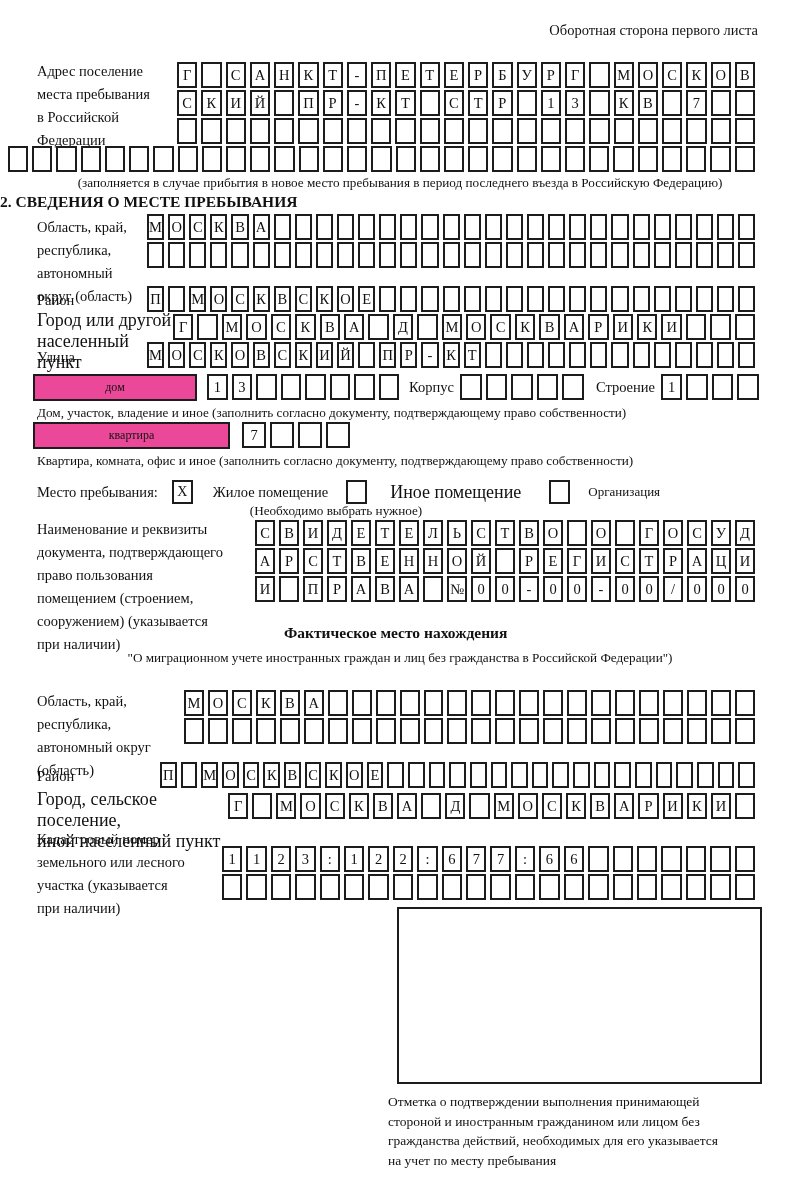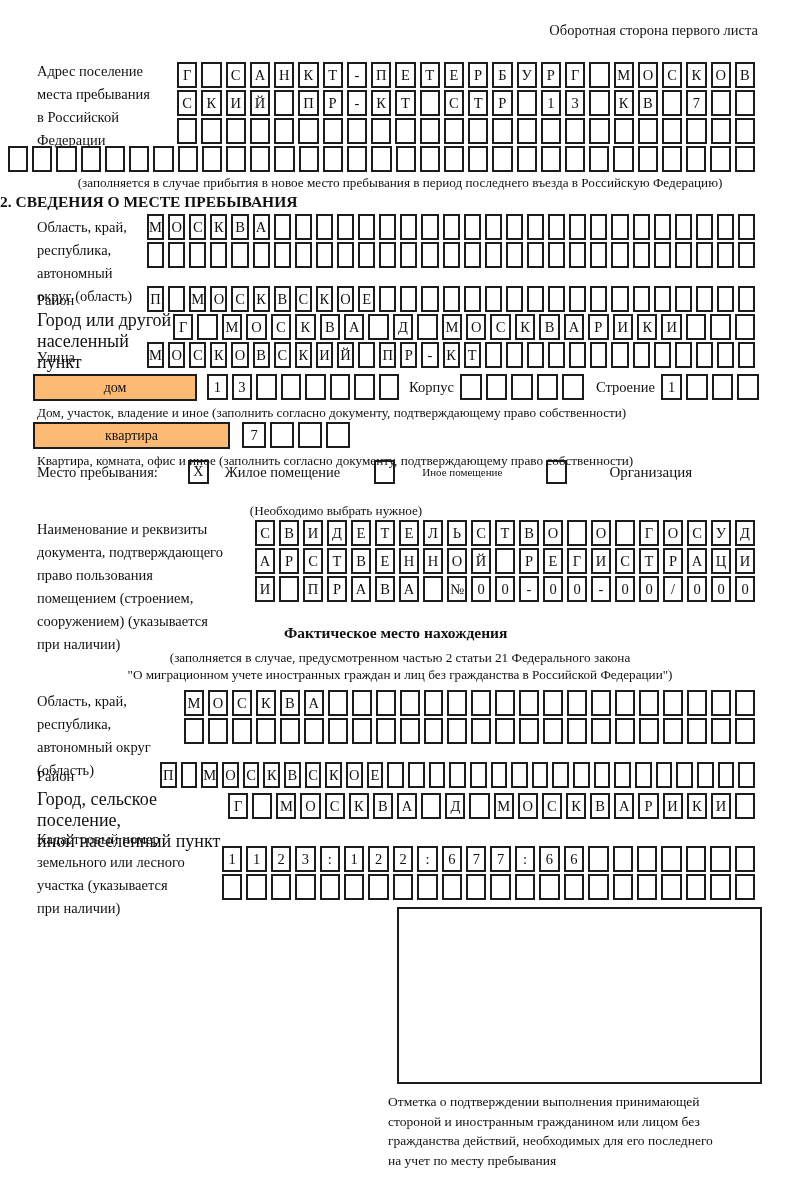--- a/index.html
+++ b/index.html
@@ -8,21 +8,21 @@
   .abs{position:absolute;}
   .label{font-size:14.5px;line-height:23px;}
   .label2{font-size:18px;line-height:21px;}
   .cells{display:flex;gap:4px;}
   .cell{flex:1;height:26px;border:2px solid #1c1c1c;box-sizing:border-box;background:#fff;
         display:flex;align-items:center;justify-content:center;font-size:14.5px;padding-top:1px;}
   .note{font-size:13.2px;}
   .center{text-align:center;}
   .title{font-weight:bold;font-size:15.5px;text-align:left;}
   .wide-box{border:2px solid #1c1c1c;box-sizing:border-box;display:flex;align-items:center;
-            justify-content:center;font-size:14px;background:#fdba74;}
+            justify-content:center;font-size:12px;background:#ec4899;}
   .checkbox{width:21px;height:24px;border:2px solid #1c1c1c;box-sizing:border-box;flex:none;
             display:flex;align-items:center;justify-content:center;font-size:14px;}
   .flexrow{display:flex;align-items:center;}
   .stamp-box{border:2px solid #1c1c1c;box-sizing:border-box;background:#fff;}
   .caption{font-size:13.5px;line-height:19.5px;}
 </style>
 </head>
 <body>
 
 <div class="page">
@@ -350,28 +350,28 @@
     <div class="wide-box" style="width:197px;height:27px;">квартира</div>
     <div class="cells" style="width:108px;height:27px;margin-left:12px;">
         <span class="cell">7</span>
         <span class="cell"></span>
         <span class="cell"></span>
         <span class="cell"></span>
       </div>
   </div>
   <div class="abs note" style="left:37px;top:453px;">Квартира, комната, офис и иное (заполнить согласно документу, подтверждающему право собственности)</div>
 
-  <div class="abs flexrow" style="left:37px;top:460px;height:24px;gap:16px;">
+  <div class="abs flexrow" style="left:37px;top:480px;height:24px;">
     <span style="font-size:14.5px;">Место пребывания:</span>
     <span class="checkbox" style="margin-left:14px;">X</span>
-    <span style="font-size:14.5px;margin-left:0;">Жилое помещение</span>
+    <span style="font-size:14.5px;margin-left:20px;">Жилое помещение</span>
     <span class="checkbox" style="margin-left:18px;"></span>
-    <span style="font-size:11px;margin-left:11px;">Иное помещение</span>
+    <span style="font-size:18px;margin-left:23px;">Иное помещение</span>
     <span class="checkbox" style="margin-left:28px;"></span>
-    <span style="font-size:15px;margin-left:26px;">Организация</span>
+    <span style="font-size:13px;margin-left:18px;">Организация</span>
   </div>
   <div class="abs note center" style="left:96px;top:503px;width:480px;">(Необходимо выбрать нужное)</div>
 
   <div class="abs label" style="left:37px;top:518px;width:210px;">
       <div>Наименование и реквизиты</div>
       <div>документа, подтверждающего</div>
       <div>право пользования</div>
       <div>помещением (строением,</div>
       <div>сооружением) (указывается</div>
       <div>при наличии)</div>
@@ -441,21 +441,20 @@
       <span class="cell">0</span>
       <span class="cell">0</span>
       <span class="cell">/</span>
       <span class="cell">0</span>
       <span class="cell">0</span>
       <span class="cell">0</span>
     </div>
 
   <div class="abs title" style="left:284px;top:624px;width:300px;">Фактическое место нахождения</div>
   <div class="abs note center" style="left:0;top:649px;width:800px;line-height:17px;">
-      <div>(заполняется в случае, предусмотренном частью 2 статьи 21 Федерального закона</div>
       <div>"О миграционном учете иностранных граждан и лиц без гражданства в Российской Федерации")</div>
     </div>
 
   <div class="abs label" style="left:37px;top:690px;width:145px;">
       <div>Область, край,</div>
       <div>республика,</div>
       <div>автономный округ</div>
       <div>(область)</div>
     </div>
   <div class="abs cells" style="left:184px;top:690px;width:571px;">
@@ -625,17 +624,17 @@
       <span class="cell"></span>
       <span class="cell"></span>
       <span class="cell"></span>
       <span class="cell"></span>
     </div>
 
   <div class="abs stamp-box" style="left:397px;top:907px;width:365px;height:177px;"></div>
   <div class="abs caption" style="left:388px;top:1092px;width:384px;">
       <div>Отметка о подтверждении выполнения принимающей</div>
       <div>стороной и иностранным гражданином или лицом без</div>
-      <div>гражданства действий, необходимых для его последнего</div>
+      <div>гражданства действий, необходимых для его указывается</div>
       <div>на учет по месту пребывания</div>
     </div>
 
 </div>
 
 </body></html>

